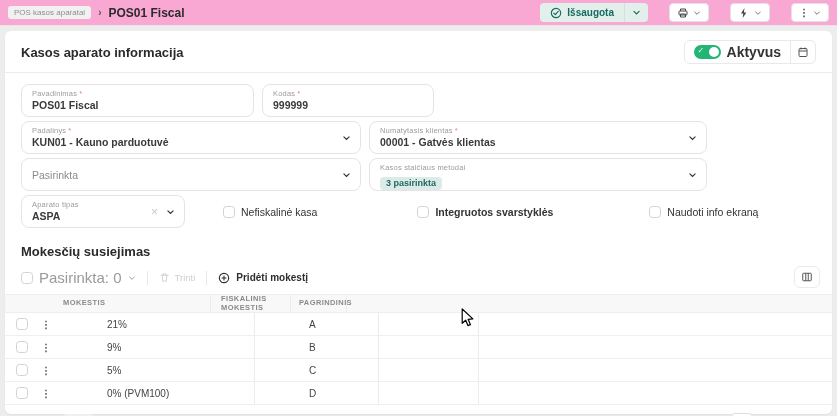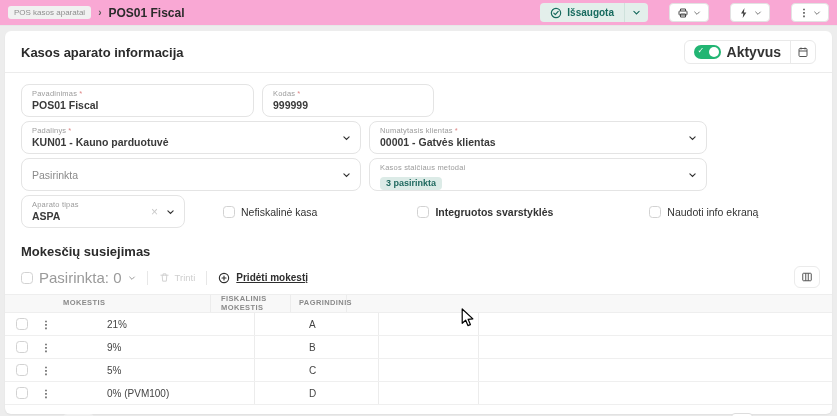--- a/index.html
+++ b/index.html
@@ -55,21 +55,21 @@
   .checkbox { width:12px; height:12px; border:1.5px solid #d2d2d2; border-radius:3.5px; background:#fff; flex:0 0 auto; }
   .cb-label { font-size:10.5px; color:#333; }
 
   
   .tax-title { padding:16px 16px 10px; }
   .toolbar { display:flex; align-items:center; padding:0 16px 8px; position:relative; }
   .tb-sel { display:flex; align-items:center; gap:6px; color:#9a9a9a; cursor:pointer; }
   .tb-sel-label { font-size:15px; }
   .tb-div { width:1px; height:14px; background:#e7e7e7; margin:0 11px; }
   .tb-del { display:flex; align-items:center; gap:5px; color:#cfcfcf; font-size:9.5px; cursor:default; }
-  .tb-add { display:flex; align-items:center; gap:6px; color:#2e2e2e; font-size:10px; font-weight:bold; cursor:pointer;text-decoration:underline; }
+  .tb-add { display:flex; align-items:center; gap:6px; color:#2e2e2e; font-size:10px; font-weight:bold; cursor:pointer; }
   .cols-btn { position:absolute; right:12px; top:-3px; width:26px; height:22px; border:1px solid #ebebeb; border-radius:6px; display:flex; align-items:center; justify-content:center; cursor:pointer; background:#fff; }
 
   
   .thead { display:flex; align-items:center; background:#f8f8f8; border-top:1px solid #eee; border-bottom:1px solid #eee; height:19px; }
   .trow { display:flex; align-items:center; border-bottom:1px solid #efefef; height:23px; }
   .td, .th { height:100%; display:flex; align-items:center; }
   .c-check { width:28px; padding-left:11px; }
   .c-kebab { width:26px; justify-content:center; }
   .c-tax { width:152px; padding-left:4px; border-right:1px solid #ececec; }
   .c-fiscal { width:80px; padding-left:10px; border-right:1px solid #ececec; }

